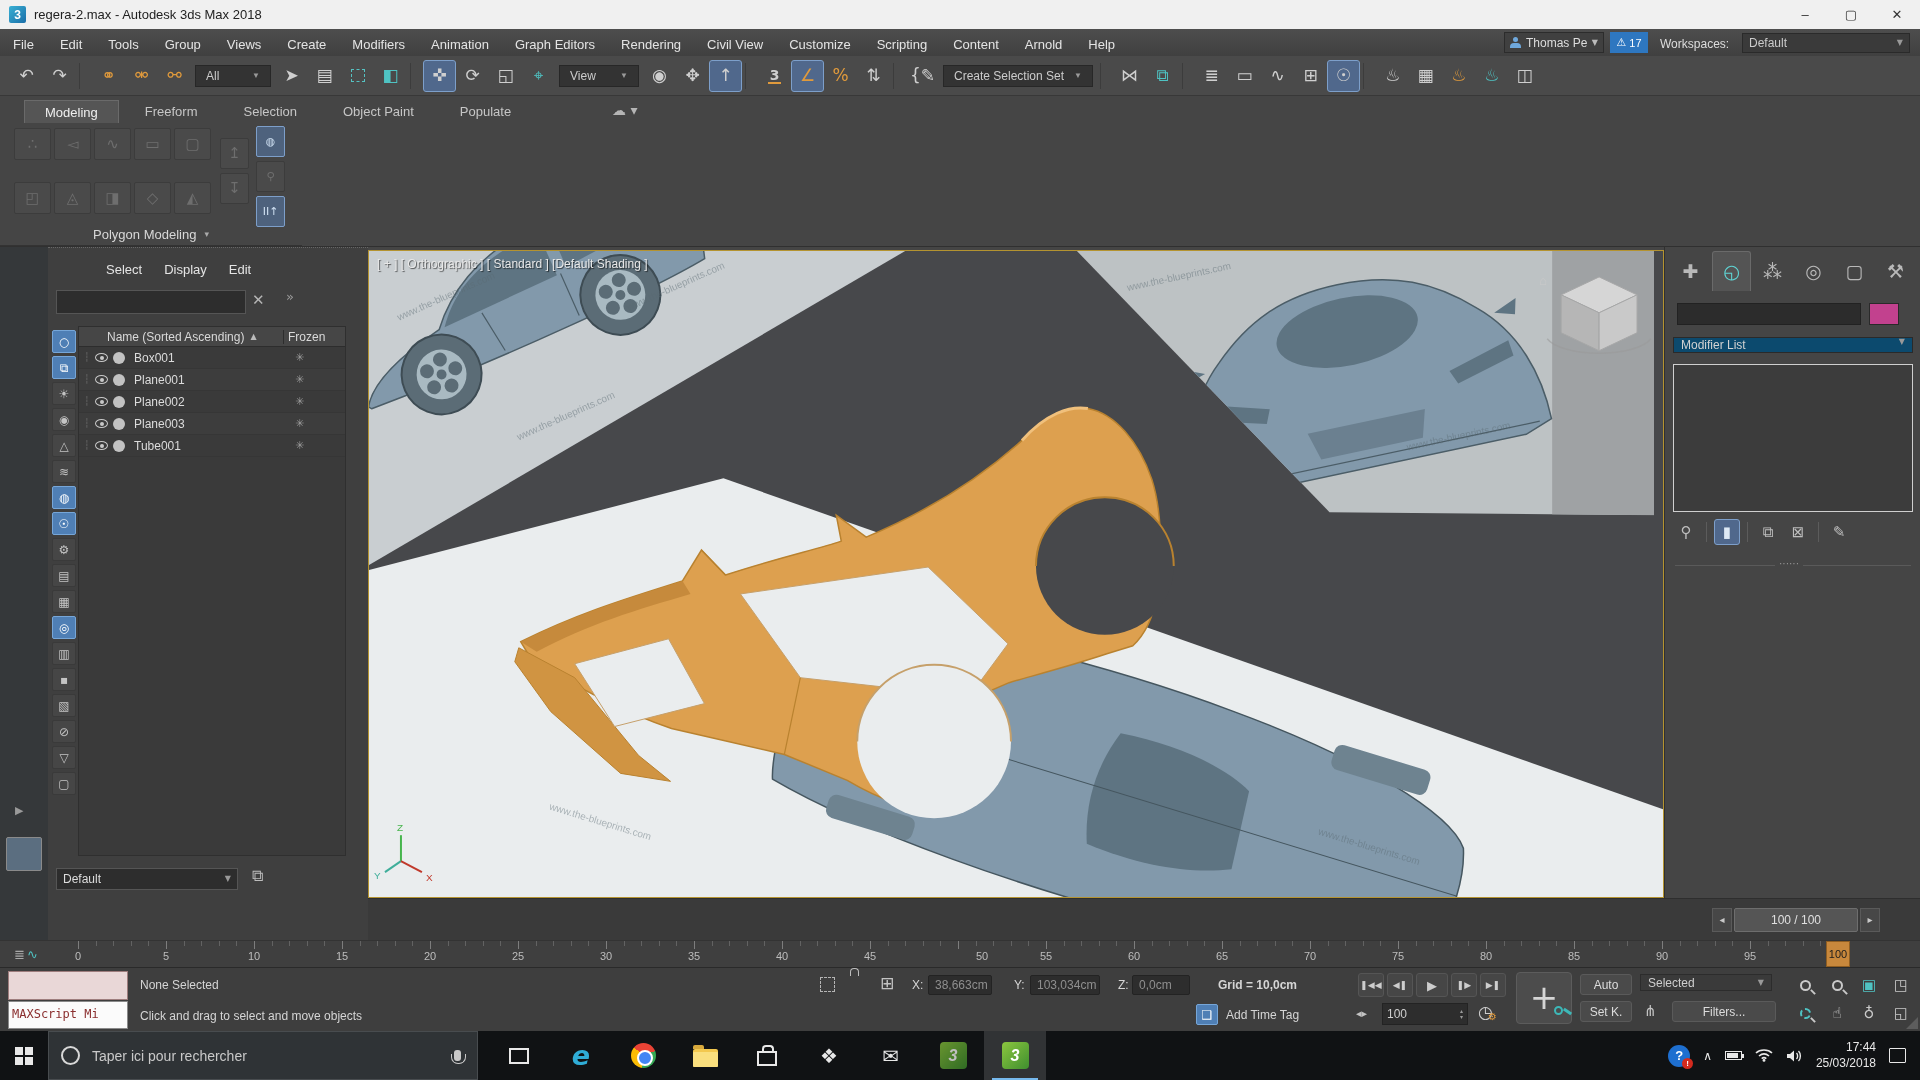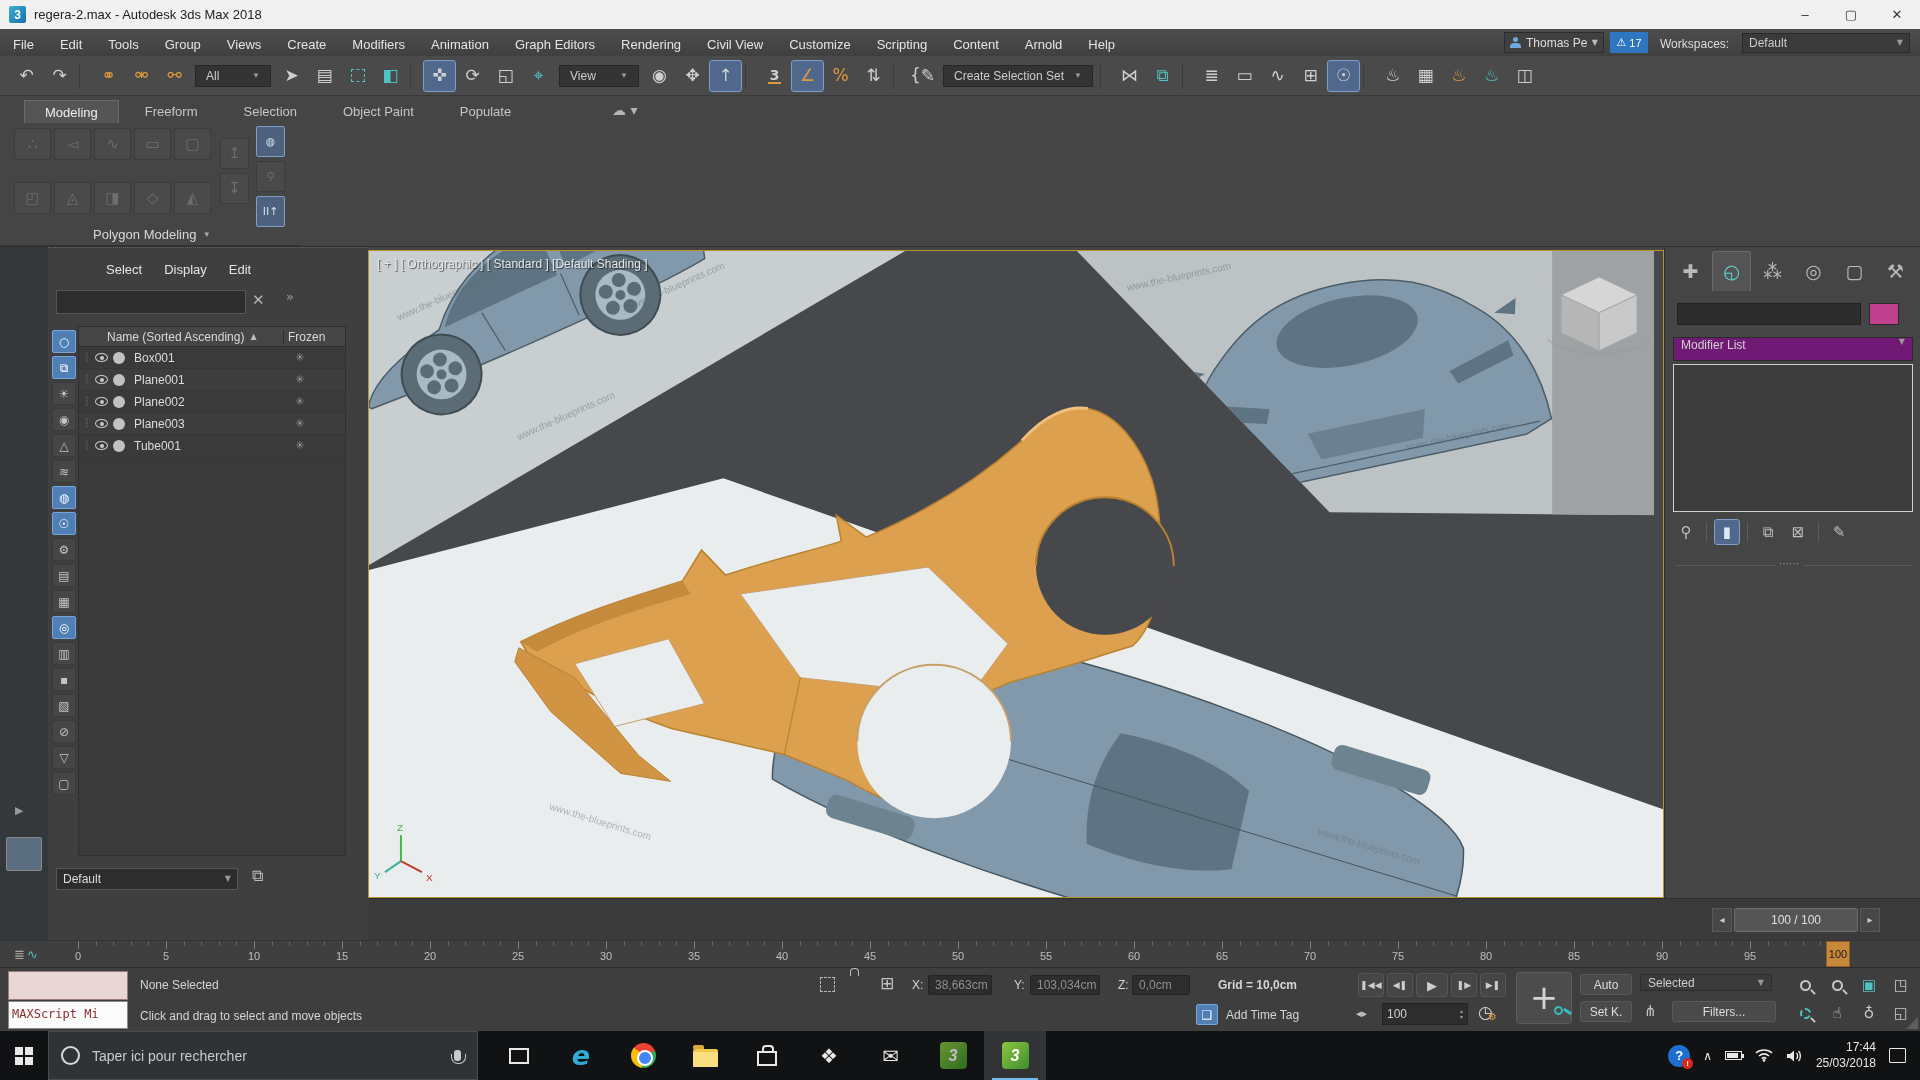--- a/index.html
+++ b/index.html
@@ -88,21 +88,21 @@
 #viewport{left:368px;top:250px;width:1296px;height:648px;border:1px solid #b49330;background:#47484b}
 #vplabel{position:absolute;left:8px;top:6px;color:#e8e8e8;font-size:12px;text-shadow:1px 1px 1px rgba(0,0,0,.6);z-index:5}
 #viewport svg{display:block;width:100%;height:100%}
 
 #cmdpanel{left:1664px;top:247px;width:256px;height:651px;background:#454545;border-left:1px solid #303030}
 #cmdtabs{position:absolute;left:6px;top:4px;display:flex;gap:2px}
 .ctab{width:39px;height:40px;display:flex;align-items:center;justify-content:center;font-size:19px;color:#b9b9b9;border-radius:3px 3px 0 0}
 .ctab.active{background:#545454;border:1px solid #6a6a6a;border-bottom:none;color:#5fd3d3}
 #objnamefield{position:absolute;left:12px;top:56px;width:184px;height:22px;background:#2c2c2c;border:1px solid #222}
 #objcolor{position:absolute;left:204px;top:56px;width:30px;height:22px;border:1px solid #2a2a2a}
-#modifierdd{position:absolute;left:8px;top:90px;width:240px;height:24px;background:#701a75;border:1px solid #2a2a2a;
+#modifierdd{position:absolute;left:8px;top:90px;width:240px;height:16px;background:#0c4a6e;border:1px solid #2a2a2a;
   display:flex;align-items:flex-start;padding:0 7px;color:#d2d2d2}
 #modifierdd i{margin-left:auto;font-style:normal;font-size:8px;color:#999}
 #modstack{position:absolute;left:8px;top:117px;width:240px;height:148px;background:#3c3c3c;border:1px solid #cfcfcf}
 #stacktools{position:absolute;left:8px;top:272px;display:flex;align-items:center;gap:4px}
 .stbtn{width:26px;height:26px;display:flex;align-items:center;justify-content:center;color:#bdbdbd;font-size:15px;border-radius:3px}
 .stbtn.hl{background:#50688c;border:1px solid #7d9fca;color:#dde9f5}
 .stsep{width:1px;height:20px;background:#5c5c5c;margin:0 3px}
 #paneldivider{position:absolute;left:10px;top:318px;width:236px;border-top:1px solid #5a5a5a}
 #paneldivider::after{content:"······";position:absolute;left:100px;top:-8px;color:#9a9a9a;font-size:10px;background:#454545;padding:0 4px}
 
@@ -787,21 +787,21 @@
         <div class="tick" style="left: 817.2px;"></div>
         <div class="tick" style="left: 834.8px;"></div>
         <div class="tick" style="left: 852.4px;"></div>
         <div class="tick mj" style="left: 870px;"></div>
         <div class="tlabel" style="left: 870px;">45</div>
         <div class="tick" style="left: 887.6px;"></div>
         <div class="tick" style="left: 905.2px;"></div>
         <div class="tick" style="left: 922.8px;"></div>
         <div class="tick" style="left: 940.4px;"></div>
         <div class="tick mj" style="left: 958px;"></div>
-        <div class="tlabel" style="left: 958px;">50</div>
+        <div class="tlabel" style="left: 982px;">50</div>
         <div class="tick" style="left: 975.6px;"></div>
         <div class="tick" style="left: 993.2px;"></div>
         <div class="tick" style="left: 1010.8px;"></div>
         <div class="tick" style="left: 1028.4px;"></div>
         <div class="tick mj" style="left: 1046px;"></div>
         <div class="tlabel" style="left: 1046px;">55</div>
         <div class="tick" style="left: 1063.6px;"></div>
         <div class="tick" style="left: 1081.2px;"></div>
         <div class="tick" style="left: 1098.8px;"></div>
         <div class="tick" style="left: 1116.4px;"></div>

